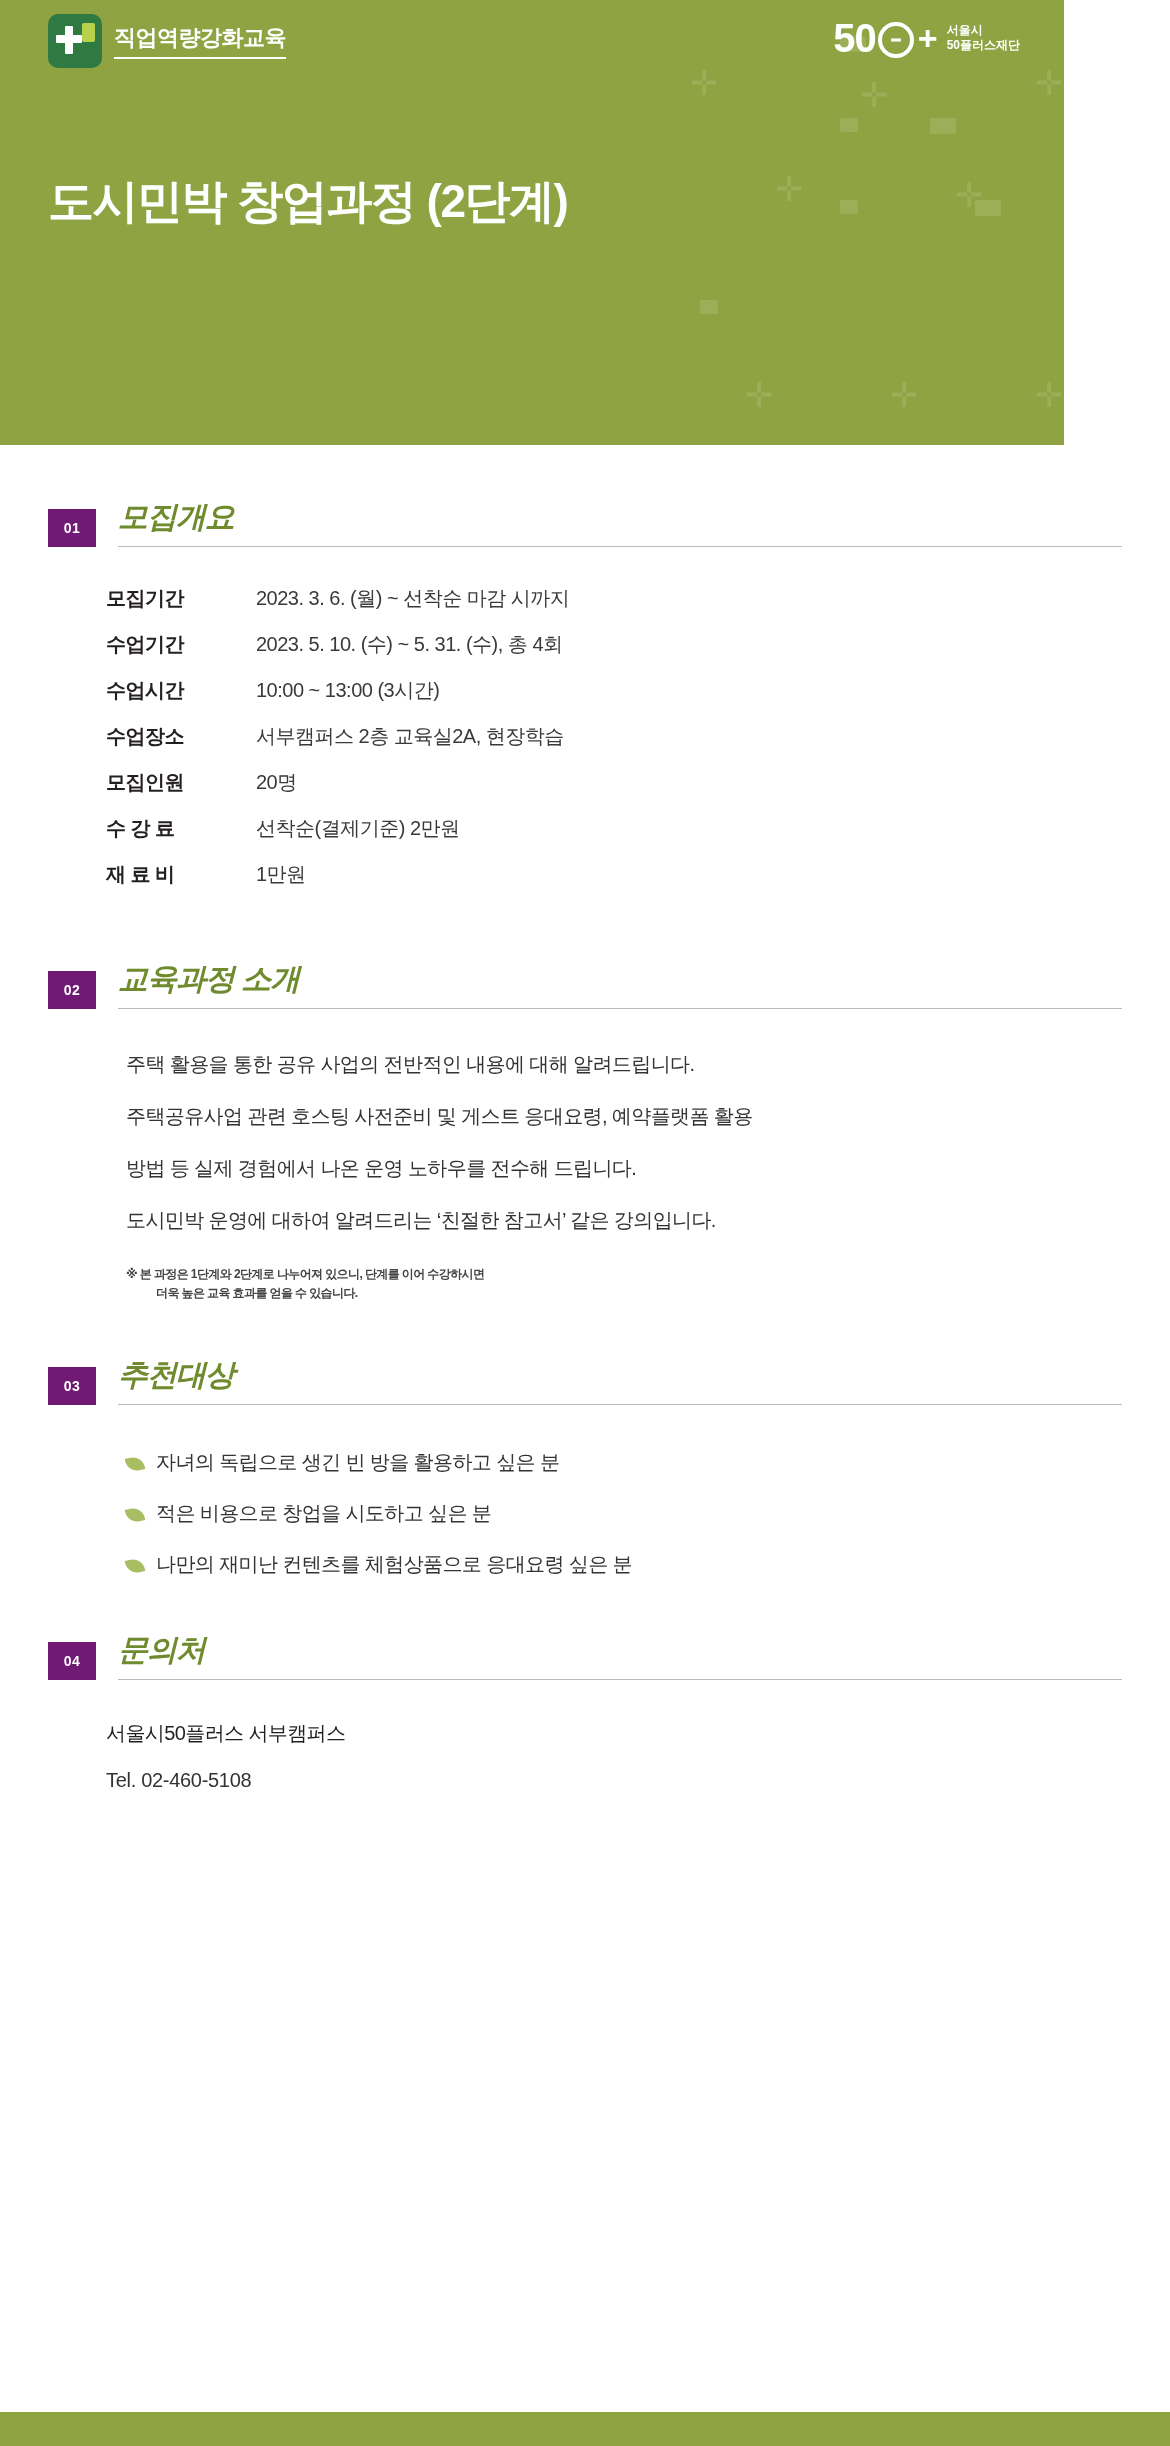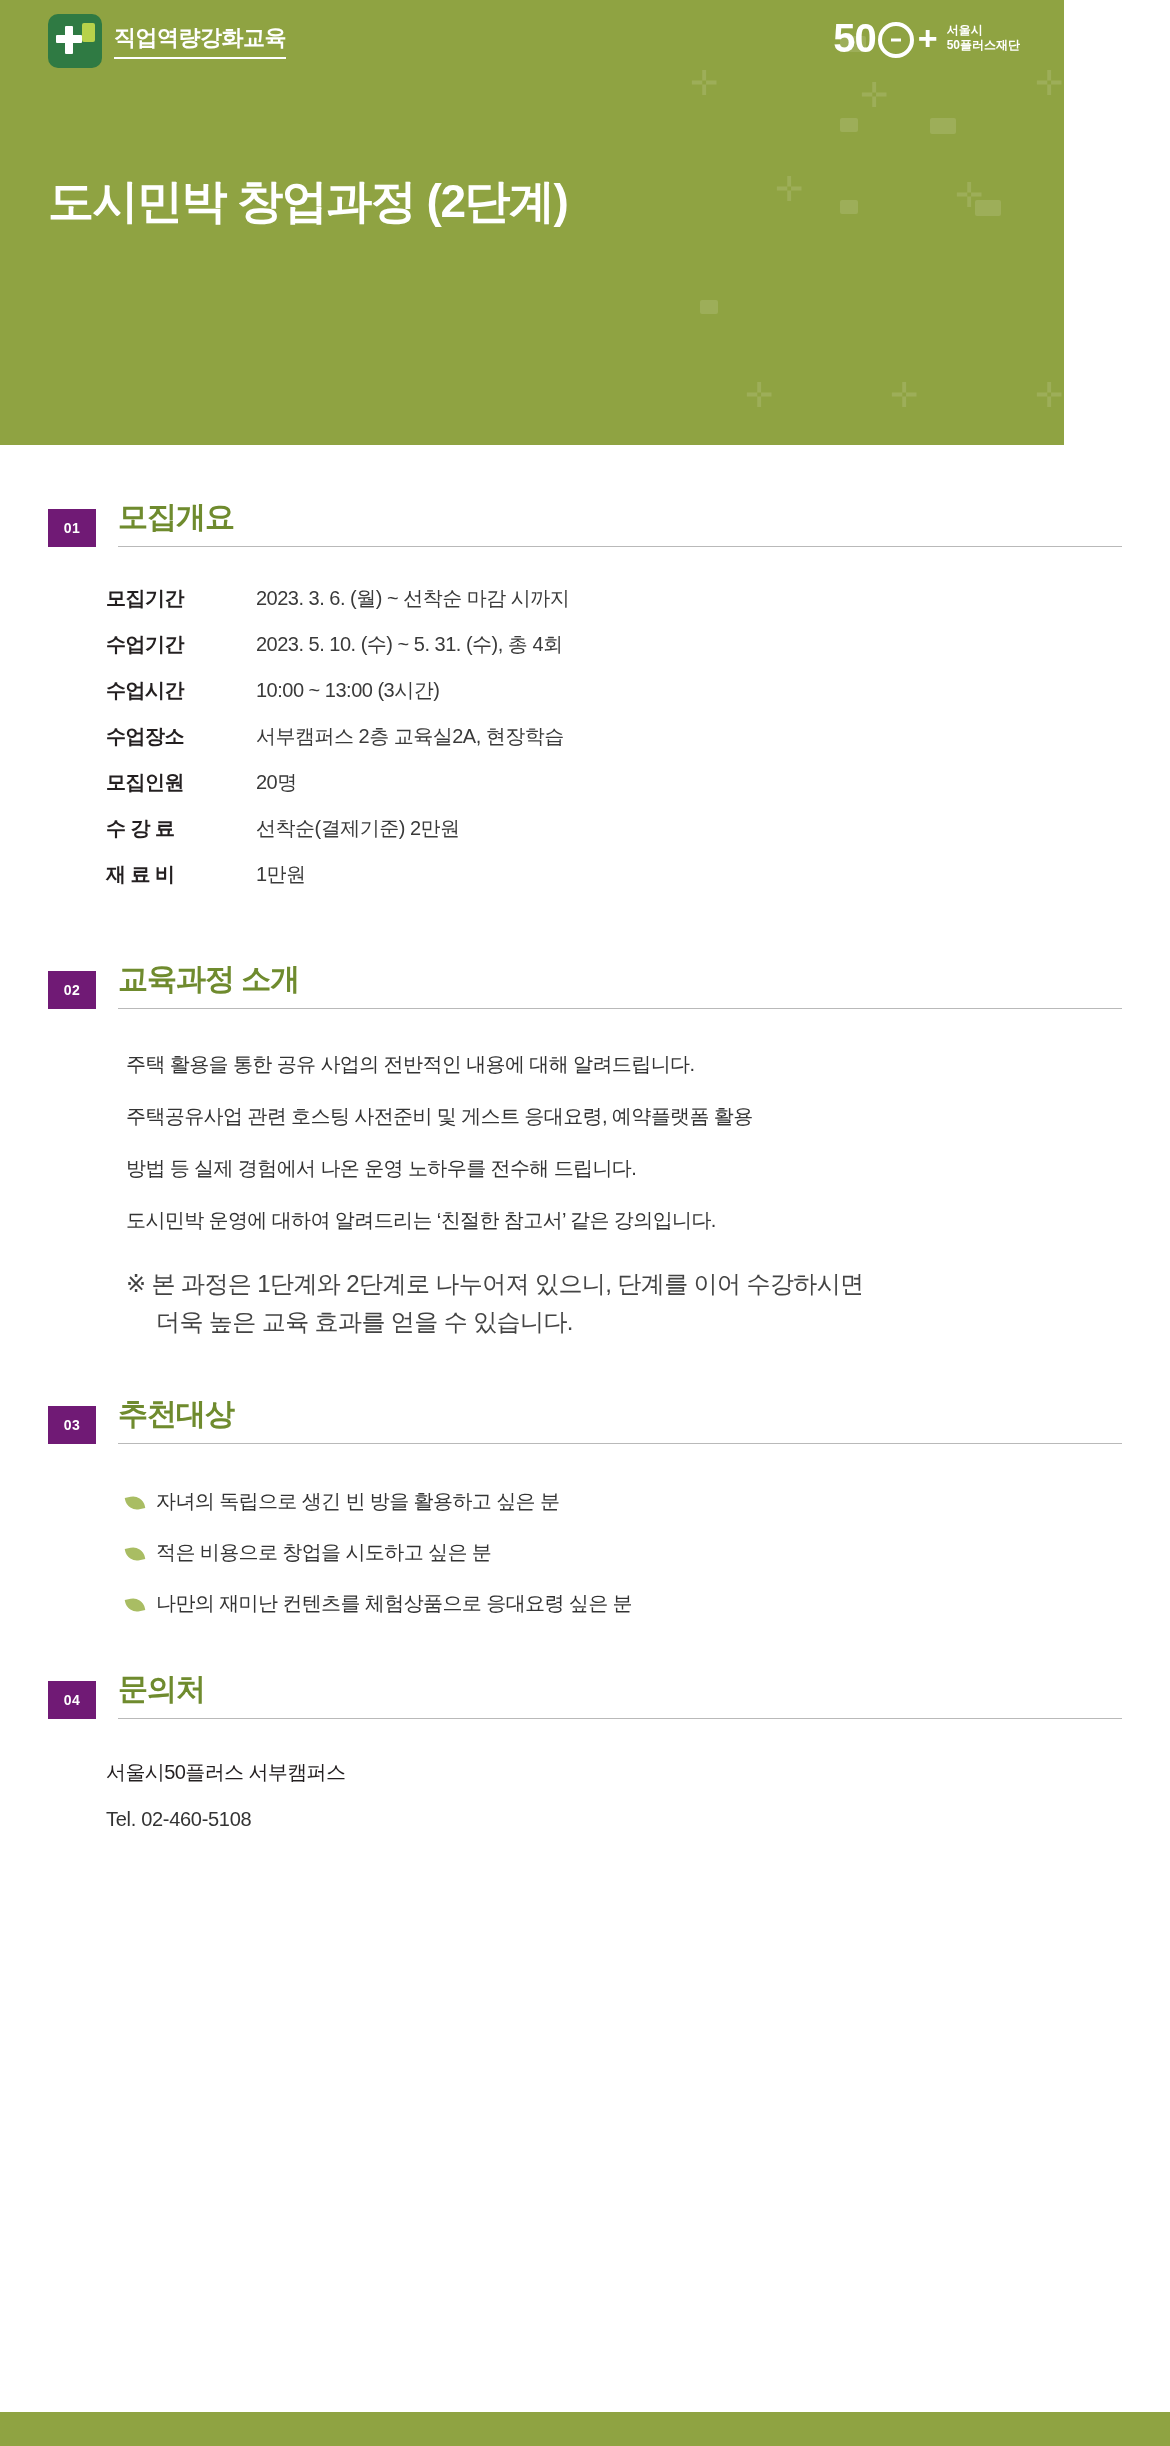--- a/index.html
+++ b/index.html
@@ -181,20 +181,21 @@
     font-weight: 700;
     display: flex;
     align-items: center;
     justify-content: center;
     letter-spacing: 0.5px;
   }
   .sec-title-wrap {
     flex: 1 1 auto;
     border-bottom: 1.5px solid #b9b9b9;
     padding-bottom: 8px;
+    font-style: italic;
   }
   .sec-title {
     color: #6f8b2e;
     font-size: 30px;
     font-weight: 700;
     letter-spacing: -1px;
   }
 
   
   .info-table {
@@ -224,24 +225,25 @@
   .intro p {
     margin: 0 0 22px 0;
     font-size: 20px;
     color: #333333;
     letter-spacing: -0.6px;
     line-height: 1.5;
     max-width: 900px;
   }
   .intro p.note {
     margin-top: 30px;
-    font-size: 24px;
+    font-size: 12px;
     color: #444444;
     text-indent: 0;
     line-height: 1.6;
+    font-weight: bold;
   }
   .intro p.note .ind {
     display: block;
     padding-left: 30px;
   }
 
   
   .targets {
     margin: 44px 0 0 78px;
   }

